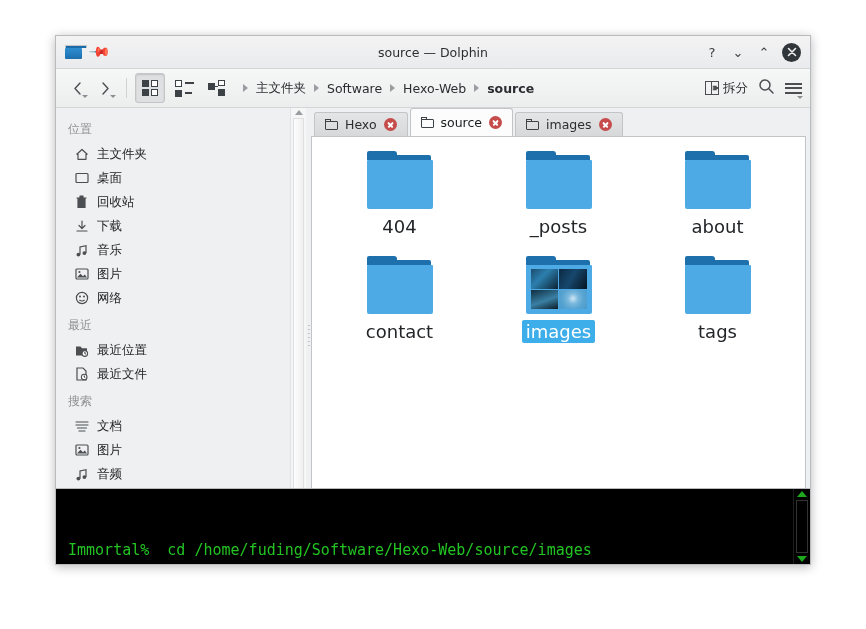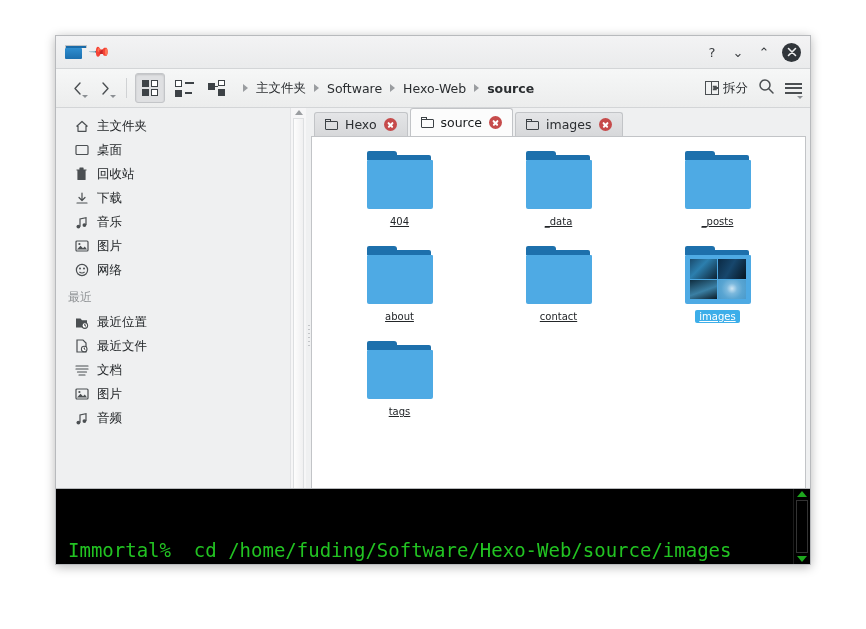--- a/index.html
+++ b/index.html
@@ -202,22 +202,22 @@
     background:#1d70ac;border-radius:2px 3px 0 0;
   }
   .folder .fstrip{
     position:absolute;left:28px;top:4px;right:2px;height:6px;background:#1d70ac;border-radius:0 2px 0 0;
   }
   .folder .fbody{
     position:absolute;left:0;top:9px;width:66px;height:49px;
     background:#4eaae4;border-radius:1px 1px 2px 2px;
   }
   .fitem .label{
-    font-size:10px;color:#232629;padding:1px 4px;border-radius:2px;
-    max-width:100%;white-space:nowrap;overflow:hidden;text-overflow:ellipsis;text-decoration:underline;
+    font-size:18px;color:#232629;padding:1px 4px;border-radius:2px;
+    max-width:100%;white-space:nowrap;overflow:hidden;text-overflow:ellipsis;
   }
   .fitem.selected .label{background:#3daee9;color:#ffffff;}
   
   .folder.thumbs .fbody{background:#4eaae4;}
   .thumbgrid{
     position:absolute;left:5px;top:13px;width:56px;height:40px;
     display:grid;grid-template-columns:1fr 1fr;grid-template-rows:1fr 1fr;gap:1px;
     overflow:hidden;
   }
   .thumbgrid div{background:#0d2233;}
@@ -251,21 +251,21 @@
 
   
   #terminal{
     position:absolute;left:55px;top:488px;width:756px;height:77px;
     background:#000000;border:1px solid #b8babd;box-sizing:border-box;
     display:flex;overflow:hidden;
   }
   .term-text{
     flex:1;padding:6px 6px 8px 8px;
     font-family:"DejaVu Sans Mono","Liberation Mono",monospace;
-    font-size:19px;line-height:22px;color:#22c322;white-space:pre;
+    font-size:15px;line-height:22px;color:#22c322;white-space:pre;
     position:relative;
   }
   .tline{position:relative;padding-left:4px;}
   .prompt{color:#22c322;}
   .cmd{color:#22c322;}
   .term-sbar{
     width:16px;flex:0 0 16px;background:#000;border-left:1px solid #1c1c1c;
     display:flex;flex-direction:column;align-items:center;justify-content:space-between;padding:2px 0;
   }
   .term-sbar .tri{width:0;height:0;border-left:5px solid transparent;border-right:5px solid transparent;}
@@ -281,20 +281,21 @@
   <div id="window">
 
     <div class="titlebar">
       <div class="tb-left">
         <span class="folder-mini">
           <span class="tab"></span>
             <span class="body"></span>
         </span>
         <span style="display:inline-block;transform:rotate(45deg);color:#3a3d40;font-size:14px;line-height:1;">📌</span>
       </div>
+      <div class="tb-title">source — Dolphin</div>
       <div class="tb-right">
         <span class="tb-btn">?</span>
         <span class="tb-btn">⌄</span>
         <span class="tb-btn">⌃</span>
         <span class="tb-close">
           <svg width="10" height="10" viewBox="0 0 10 10">
               <path d="M1.5 1.5 L8.5 8.5 M8.5 1.5 L1.5 8.5" stroke="#eff0f1" stroke-width="1.6" stroke-linecap="round"></path>
             </svg>
         </span>
       </div>
@@ -373,20 +374,21 @@
             <span class="caret"></span>
         </span>
       </div>
     </div>
 
     <div class="wbody">
 
       <div class="sidebar">
         <div class="side-scroll">
 
+          <div class="side-head">位置</div>
           <div class="side-item">
             <span class="side-ico">
               <svg width="14" height="13" viewBox="0 0 14 13">
                   <path d="M1.5 6.5 L7 1.5 L12.5 6.5 M3 6 V11.3 H11 V6" stroke="#4b4f52" stroke-width="1.2" fill="none" stroke-linejoin="round"></path>
                 </svg>
             </span>
             <span>主文件夹</span>
           </div>
           <div class="side-item">
             <span class="side-ico">
@@ -460,20 +462,21 @@
             <span class="side-ico">
               <svg width="13" height="14" viewBox="0 0 13 14">
                   <path d="M2 1 H8 L11 4 V13 H2Z" stroke="#4b4f52" stroke-width="1.2" fill="none"></path>
                   <circle cx="9.2" cy="10" r="2.8" fill="#fff" stroke="#4b4f52" stroke-width="1.1"></circle>
                   <path d="M9.2 8.4 V10 L10.3 10.7" stroke="#4b4f52" stroke-width="1"></path>
                 </svg>
             </span>
             <span>最近文件</span>
           </div>
 
+          <div class="side-head">搜索</div>
           <div class="side-item">
             <span class="side-ico">
               <svg width="14" height="12" viewBox="0 0 14 12">
                   <path d="M1 2 H13 M1 5 H13 M2.5 8 H11.5 M4 11 H10" stroke="#4b4f52" stroke-width="1.2" stroke-linecap="round"></path>
                 </svg>
             </span>
             <span>文档</span>
           </div>
           <div class="side-item">
             <span class="side-ico">
@@ -531,28 +534,20 @@
         <div class="viewport">
           <div class="grid">
 
             <div class="fitem">
               <span class="folder">
                   <i class="ftab"></i>
                   <i class="fstrip"></i>
                   <i class="fbody"></i>
                 </span>
               <span class="label">404</span>
-            </div>
-            <div class="fitem">
-              <span class="folder">
-                  <i class="ftab"></i>
-                  <i class="fstrip"></i>
-                  <i class="fbody"></i>
-                </span>
-              <span class="label">_data</span>
             </div>
             <div class="fitem">
               <span class="folder">
                   <i class="ftab"></i>
                   <i class="fstrip"></i>
                   <i class="fbody"></i>
                 </span>
               <span class="label">_posts</span>
             </div>
 

